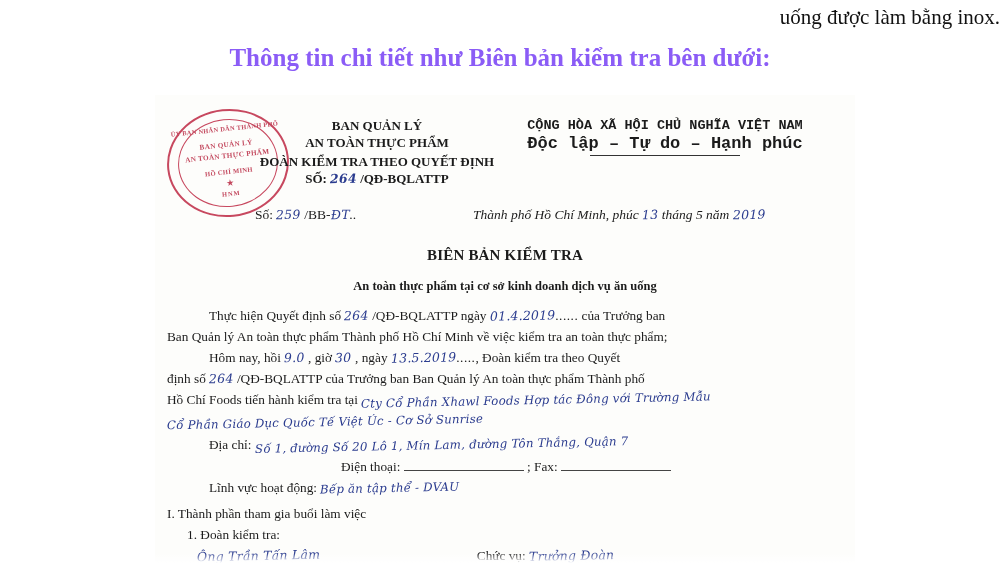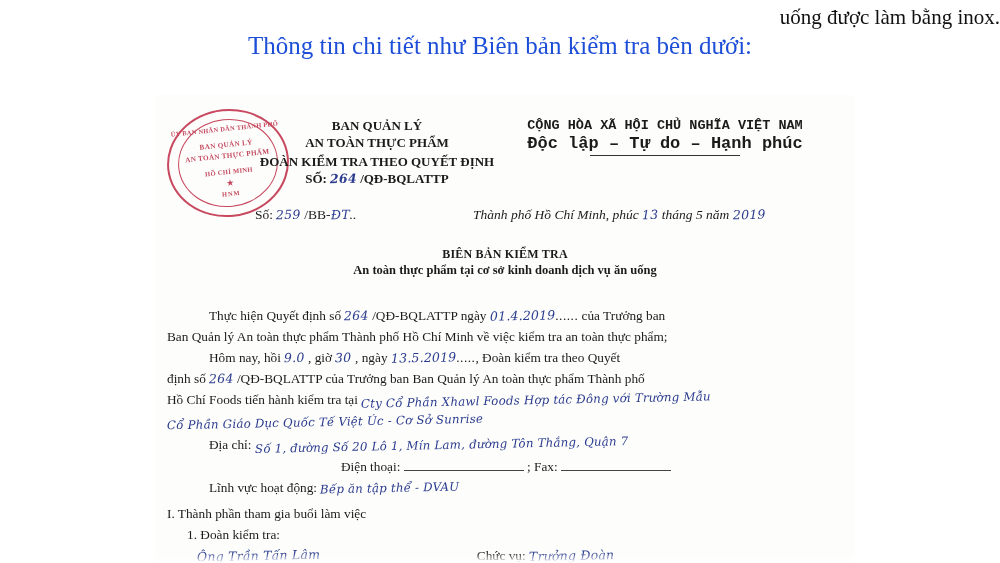--- a/index.html
+++ b/index.html
@@ -26,24 +26,25 @@
     font-size: 21px;
     line-height: 30px;
     color: #111;
   }
   .article-line.first {
     text-align: right;
     white-space: nowrap;
     overflow: hidden;
   }
   .article-heading {
+    margin-top: 12px;
     font-size: 25px;
-    font-weight: normal;
-    text-align: center;
-    color: #1d4ed8;
+    font-weight: bold;
+    text-align: center;
+    color: #8b5cf6;
   }
 
   
   .scan {
     position: absolute;
     left: 155px;
     top: 95px;
     width: 700px;
     height: 468px;
     background: #fdfdfb;
@@ -137,28 +138,28 @@
     font-style: italic;
     font-size: 13.5px;
   }
 
   .title-main {
     position: absolute;
     left: 0; right: 0;
     top: 152px;
     text-align: center;
     font-weight: bold;
-    font-size: 12px;
+    font-size: 15px;
     letter-spacing: .2px;
     font-family: Liberation Serif, serif;
   }
   .title-sub {
     position: absolute;
     left: 0; right: 0;
-    top: 168px;
+    top: 184px;
     text-align: center;
     font-weight: bold;
     font-size: 12.5px;
   }
 
   .body {
     position: absolute;
     left: 12px;
     top: 210px;
     right: 10px;

